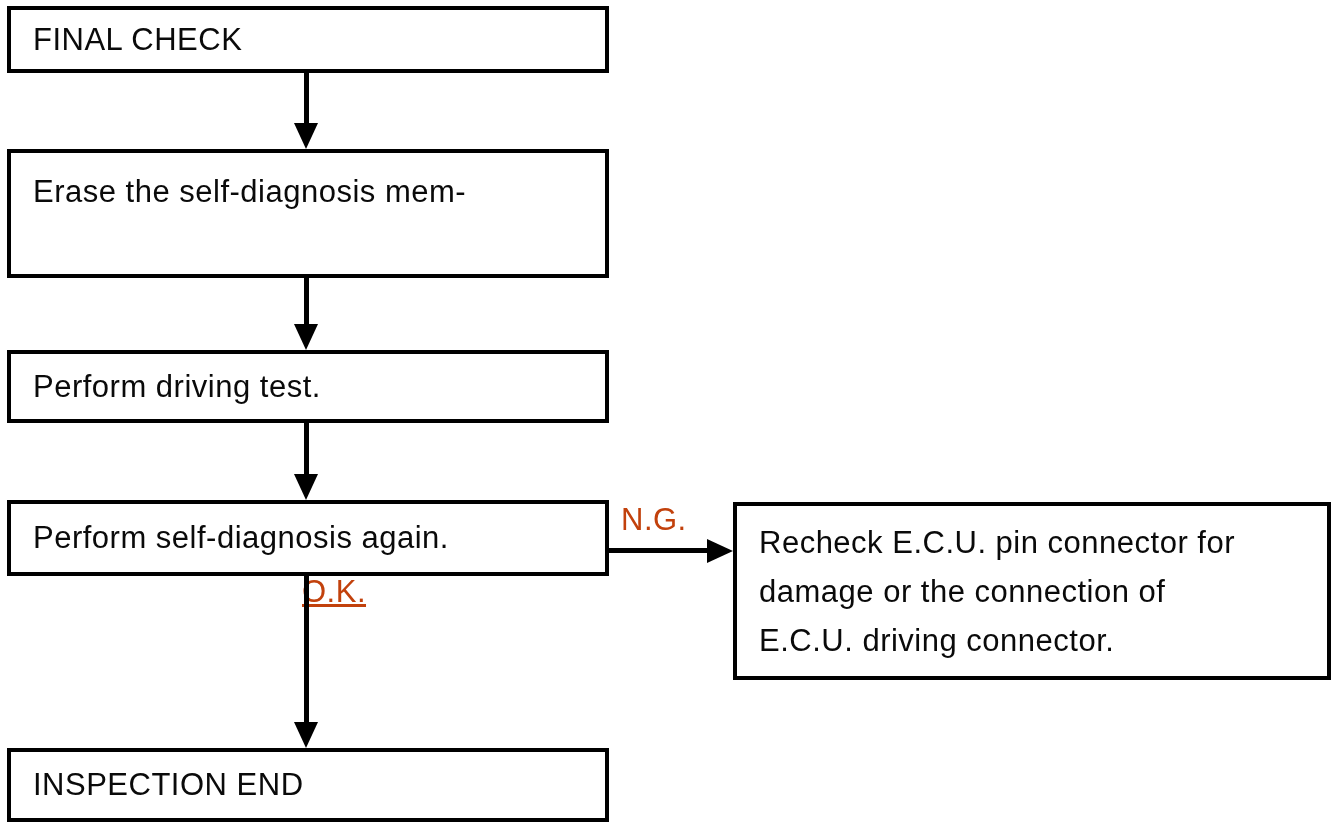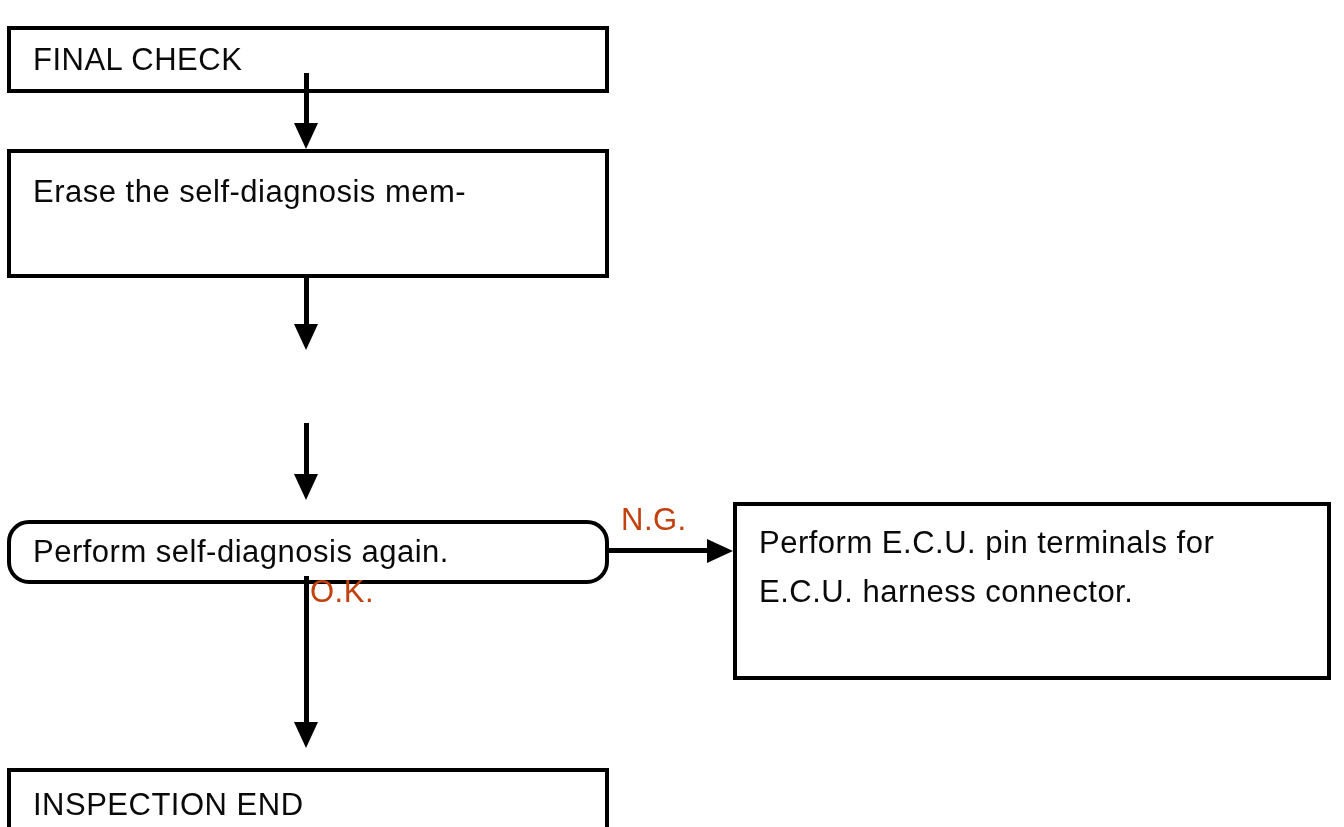--- a/index.html
+++ b/index.html
@@ -23,21 +23,20 @@
     background: #ffffff;
     font-size: 31px;
     letter-spacing: 0.5px;
     color: #0a0a0a;
   }
   .node.center-v {
     display: flex;
     align-items: center;
     padding-left: 22px;
     padding-right: 10px;
-    margin-top: 20px;
   }
   .node.multiline {
     padding: 12px 14px 0 22px;
   }
   .node.multiline .tline {
     line-height: 54px;
     white-space: nowrap;
   }
   #n-recheck.multiline .tline {
     line-height: 49px;
@@ -72,72 +71,76 @@
     position: absolute;
     font-size: 31px;
     letter-spacing: 0.5px;
     color: #c2410c;
     white-space: nowrap;
   }
   
   #n-final    { left: 7px;   top: 6px;   width: 602px; height: 67px; }
   #n-erase    { left: 7px;   top: 149px; width: 602px; height: 129px; }
   #n-drive    { left: 7px;   top: 350px; width: 602px; height: 73px; }
-  #n-diag     { left: 7px;   top: 500px; width: 602px; height: 64px; border-radius: 22px; }
+  #n-diag     { left: 7px;   top: 500px; width: 602px; height: 76px; }
   #n-recheck  { left: 733px; top: 502px; width: 598px; height: 178px; }
   #n-end      { left: 7px;   top: 748px; width: 602px; height: 74px; }
   
   #a1-line { left: 304px; top: 73px;  height: 52px; }
   #a1-head { left: 294px; top: 123px; }
   #a2-line { left: 304px; top: 278px; height: 48px; }
   #a2-head { left: 294px; top: 324px; }
   #a3-line { left: 304px; top: 423px; height: 53px; }
   #a3-head { left: 294px; top: 474px; }
   #a4-line { left: 304px; top: 576px; height: 148px; }
   #a4-head { left: 294px; top: 722px; }
   #a5-line { left: 609px; top: 548px; width: 100px; }
   #a5-head { left: 707px; top: 539px; }
   
   #lbl-ng { left: 621px; top: 502px; }
-  #lbl-ok { left: 310px; top: 574px; }
+  #lbl-ok { left: 302px; top: 574px; text-decoration: underline; }
 </style>
 </head>
 <body>
 
 <div class="canvas">
 
   <div class="node center-v" id="n-final">
     <span>FINAL CHECK</span>
   </div>
 
   <div class="vline" id="a1-line"></div>
   <div class="head-down" id="a1-head"></div>
 
   <div class="node multiline" id="n-erase">
     <div class="tline">Erase the self-diagnosis mem-</div>
   </div>
 
   <div class="vline" id="a2-line"></div>
   <div class="head-down" id="a2-head"></div>
 
+  <div class="node center-v" id="n-drive">
+    <span>Perform driving test.</span>
+  </div>
 
   <div class="vline" id="a3-line"></div>
   <div class="head-down" id="a3-head"></div>
 
   <div class="node center-v" id="n-diag">
     <span>Perform self-diagnosis again.</span>
   </div>
 
   <div class="edge-label" id="lbl-ng">N.G.</div>
   <div class="hline" id="a5-line"></div>
   <div class="head-right" id="a5-head"></div>
 
   <div class="node multiline" id="n-recheck">
-    <div class="tline">Perform E.C.U. pin terminals for</div>
-    <div class="tline">E.C.U. harness connector.</div>
+    <div class="tline">Recheck E.C.U. pin connector for</div>
+    <div class="tline">damage or the connection of</div>
+    <div class="tline">E.C.U. driving connector.</div>
   </div>
 
   <div class="edge-label" id="lbl-ok">O.K.</div>
   <div class="vline" id="a4-line"></div>
   <div class="head-down" id="a4-head"></div>
 
   <div class="node center-v" id="n-end">
     <span>INSPECTION END</span>
   </div>
 

